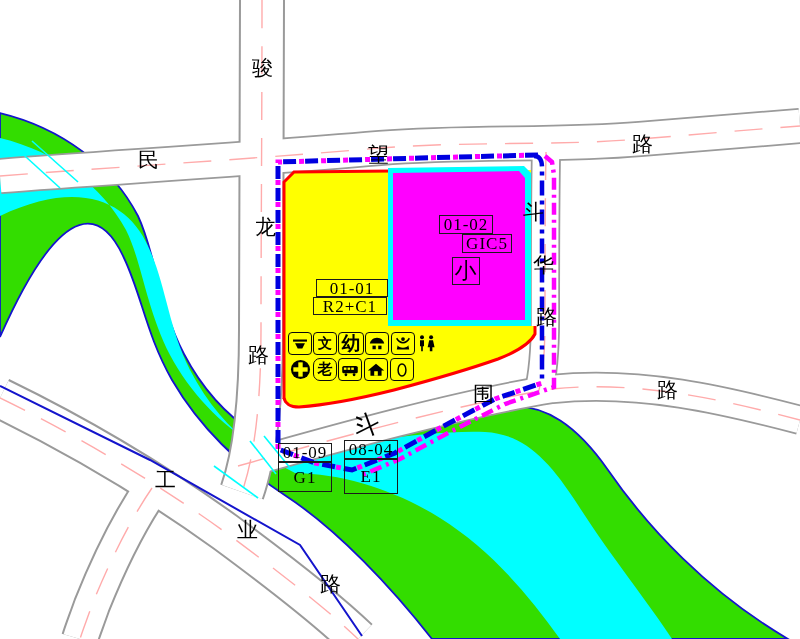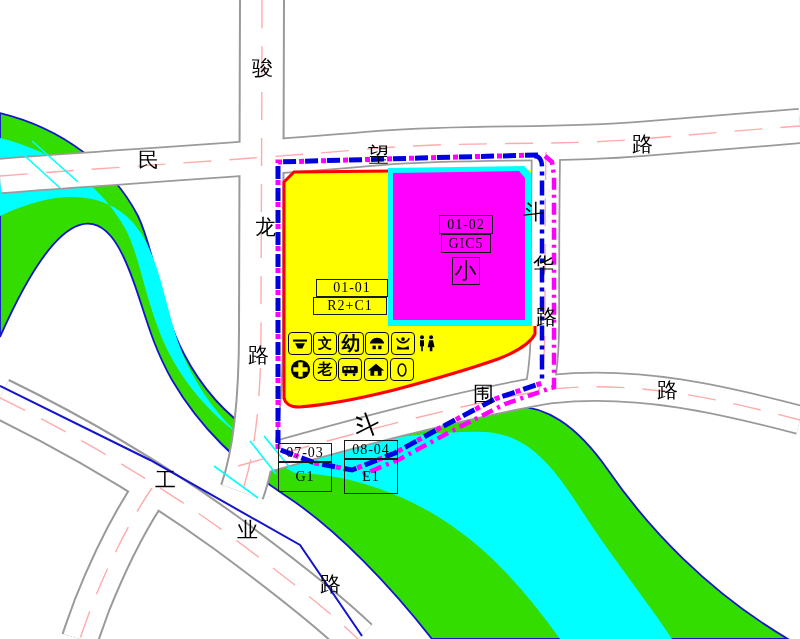--- a/index.html
+++ b/index.html
@@ -2,21 +2,21 @@
 <html><head>
 <meta charset="utf-8">
 <style>
   html,body{margin:0;padding:0;background:#fff;}
   .stage{position:relative;width:800px;height:639px;background:#ffffff;overflow:hidden;
          font-family:"Liberation Serif", serif;}
   .stage svg{position:absolute;left:0;top:0;}
   .rchar{position:absolute;font-size:21px;color:#000;line-height:1;white-space:nowrap;}
   .rchar-tilt{font-size:26px;transform:rotate(-20deg);}
   .plabel{position:absolute;border:1px solid #1b1b1b;color:#000;text-align:center;
-          font-size:14px;box-sizing:border-box;letter-spacing:1px;background:transparent;
+          font-size:17px;box-sizing:border-box;letter-spacing:1px;background:transparent;
           display:flex;align-items:center;justify-content:center;line-height:1;}
   .ficon{position:absolute;width:24px;height:23px;border:1.7px solid #0a0a0a;border-radius:4px;
          box-sizing:border-box;display:flex;align-items:center;justify-content:center;
          color:#000;font-weight:bold;background:transparent;}
   .ficon.noborder{border:none;}
   .ficon svg{position:static;display:block;}
   .g-culture{font-size:14px;}
   .g-kind{font-size:19px;font-weight:bold;}
   .g-old{font-size:15px;}
 </style>
@@ -143,24 +143,24 @@
   <div class="rchar" style="left:657px;top:380px">路</div>
 
   <div class="rchar" style="left:155px;top:470px">工</div>
   <div class="rchar" style="left:237px;top:520px">业</div>
   <div class="rchar" style="left:320px;top:574px">路</div>
 
   <div class="plabel" style="left:316px;top:279px;width:72px;height:18px">01-01</div>
   <div class="plabel" style="left:313px;top:297px;width:74px;height:18px">R2+C1</div>
 
   <div class="plabel" style="left:439px;top:215px;width:54px;height:19px">01-02</div>
-  <div class="plabel" style="left:441px;top:234px;width:50px;height:19px">GIC5</div>
+  <div class="plabel" style="left:462px;top:234px;width:50px;height:19px">GIC5</div>
   <div class="plabel" style="left:452px;top:257px;width:28px;height:28px;font-size:22px">小</div>
 
-  <div class="plabel" style="left:278px;top:443px;width:54px;height:19px">07-03</div>
+  <div class="plabel" style="left:278px;top:443px;width:54px;height:19px">01-09</div>
   <div class="plabel" style="left:278px;top:462px;width:54px;height:30px">G1</div>
 
   <div class="plabel" style="left:344px;top:440px;width:54px;height:19px">08-04</div>
   <div class="plabel" style="left:344px;top:459px;width:54px;height:35px">E1</div>
 
   <div class="ficon" style="left:288px;top:332px">
     <svg width="20" height="18" viewBox="0 0 24 22" fill="#000">
       <rect x="3.5" y="5.5" width="17" height="2.6"></rect>
       <path d="M6,10 L18,10 L14.8,16.5 L9.2,16.5 Z"></path>
     </svg>

